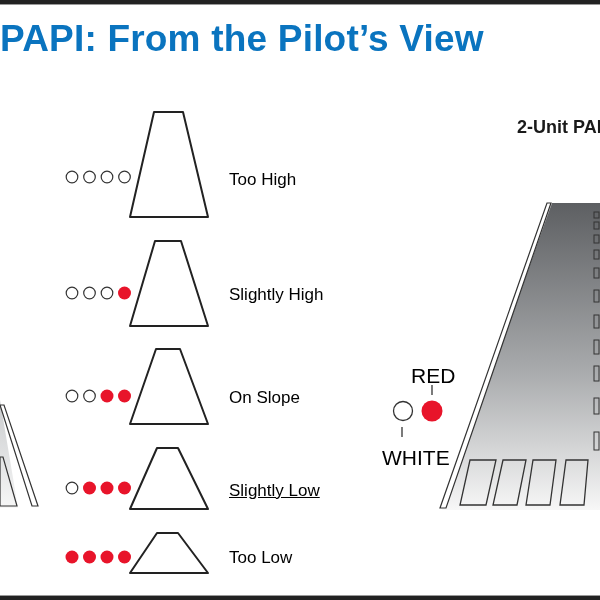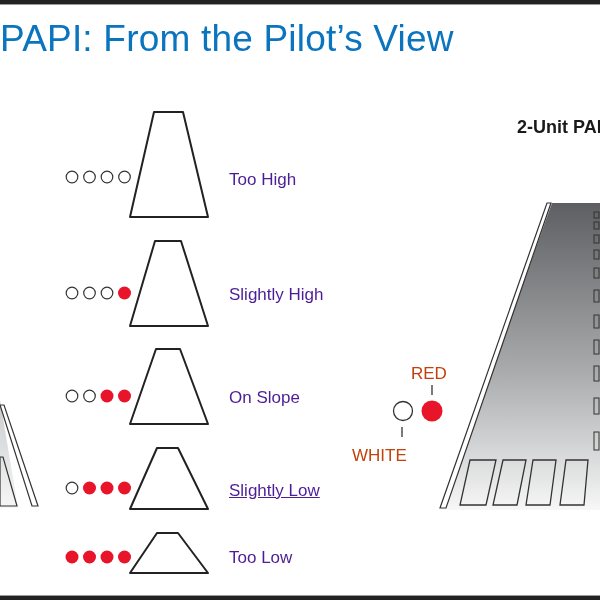--- a/index.html
+++ b/index.html
@@ -4,32 +4,32 @@
 <style>
   html, body { margin: 0; padding: 0; }
   body {
     width: 600px; height: 600px; position: relative; overflow: hidden;
     background: #ffffff; font-family: "Liberation Sans", sans-serif;
   }
   .top-bar { position: absolute; left: 0; top: 0; width: 600px; height: 4px; background: #222; border-bottom: 1px solid #999; }
   .bottom-bar { position: absolute; left: 0; top: 595px; width: 600px; height: 5px; background: #222; border-top: 1px solid #999; }
   .title {
     position: absolute; left: 0px; top: 18px; margin: 0;
-    font-size: 37px; font-weight: normal; color: #0a74bf; letter-spacing: 0.2px;
+    font-size: 37px; font-weight: bold; color: #0a74bf; letter-spacing: 0.2px;
     white-space: nowrap;
   }
   .subtitle {
     position: absolute; left: 517px; top: 117px;
     font-size: 18px; font-weight: bold; color: #1a1a1a; white-space: nowrap;
   }
   .state-label {
-    position: absolute; font-size: 17px; color: #4c1d95; white-space: nowrap;
+    position: absolute; font-size: 17px; color: #000000; white-space: nowrap;
   }
   .callout {
-    position: absolute; font-size: 17px; color: #c2410c; white-space: nowrap;
+    position: absolute; font-size: 21px; color: #000000; white-space: nowrap;
   }
   svg.art { position: absolute; left: 0; top: 0; width: 600px; height: 600px; }
 </style>
 </head>
 <body>
 
 <div class="top-bar"></div>
 <div class="bottom-bar"></div>
 
 <h1 class="title">PAPI: From the Pilot’s View</h1>
@@ -120,19 +120,19 @@
 
   <g>
     <circle cx="403" cy="411" r="9.5" fill="#fff" stroke="#333" stroke-width="1.3"></circle>
     <circle cx="432" cy="411" r="10.5" fill="#e8142a"></circle>
     <line x1="432" y1="385" x2="432" y2="395" stroke="#333" stroke-width="1.3"></line>
     <line x1="402" y1="427" x2="402" y2="437" stroke="#333" stroke-width="1.3"></line>
   </g>
 </svg>
 
 <div class="callout" style="left:411px; top:364px;">RED</div>
-<div class="callout" style="left:352px; top:446px;">WHITE</div>
+<div class="callout" style="left:382px; top:446px;">WHITE</div>
 
 <div class="state-label" style="left:229px; top:170px;">Too High</div>
 <div class="state-label" style="left:229px; top:285px;">Slightly High</div>
 <div class="state-label" style="left:229px; top:388px;text-align:center;">On Slope</div>
 <div class="state-label" style="left:229px; top:481px;text-decoration:underline;">Slightly Low</div>
 <div class="state-label" style="left:229px; top:548px;">Too Low</div>
 
 </body></html>

